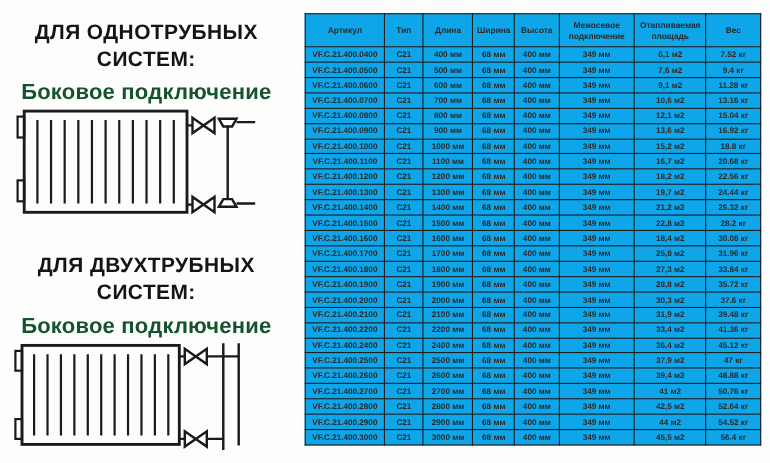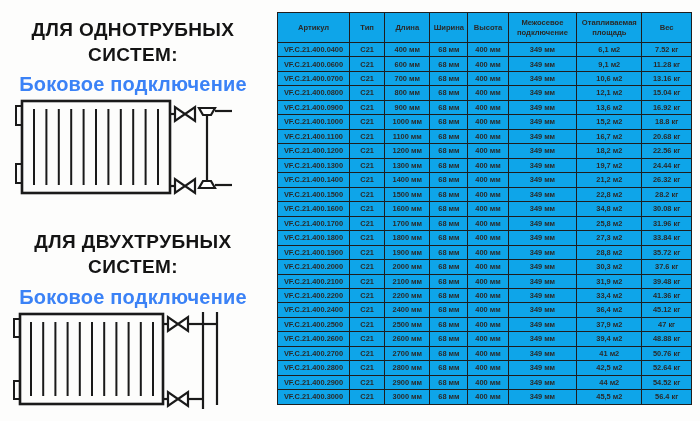--- a/index.html
+++ b/index.html
@@ -23,21 +23,21 @@
     line-height:25px;
     letter-spacing:0.4px;
     color:#141414;
   }
   .subheading {
     position:absolute; left:0; width:100%;
     text-align:center;
     font-weight:bold;
     font-size:20px;
     letter-spacing:0.2px;
-    color:#3b82f6;
+    color:#14532d;
     white-space:nowrap;
   }
   .diagram { position:absolute; }
   .diagram svg { display:block; }
 
   
   .spec-table {
     position:absolute; left:277px; top:12px;
     width:415px; height:393px;
     border-collapse:collapse;
@@ -190,20 +190,30 @@
         <td>VF.C.21.400.0400</td>
         <td>C21</td>
         <td>400 мм</td>
         <td>68 мм</td>
         <td>400 мм</td>
         <td>349 мм</td>
         <td>6,1 м2</td>
         <td>7.52 кг</td>
       </tr>
       <tr>
+        <td>VF.C.21.400.0500</td>
+        <td>C21</td>
+        <td>500 мм</td>
+        <td>68 мм</td>
+        <td>400 мм</td>
+        <td>349 мм</td>
+        <td>7,6 м2</td>
+        <td>9.4 кг</td>
+      </tr>
+      <tr>
         <td>VF.C.21.400.0600</td>
         <td>C21</td>
         <td>600 мм</td>
         <td>68 мм</td>
         <td>400 мм</td>
         <td>349 мм</td>
         <td>9,1 м2</td>
         <td>11.28 кг</td>
       </tr>
       <tr>
@@ -296,21 +306,21 @@
         <td>22,8 м2</td>
         <td>28.2 кг</td>
       </tr>
       <tr>
         <td>VF.C.21.400.1600</td>
         <td>C21</td>
         <td>1600 мм</td>
         <td>68 мм</td>
         <td>400 мм</td>
         <td>349 мм</td>
-        <td>34,8 м2</td>
+        <td>18,4 м2</td>
         <td>30.08 кг</td>
       </tr>
       <tr>
         <td>VF.C.21.400.1700</td>
         <td>C21</td>
         <td>1700 мм</td>
         <td>68 мм</td>
         <td>400 мм</td>
         <td>349 мм</td>
         <td>25,8 м2</td>

